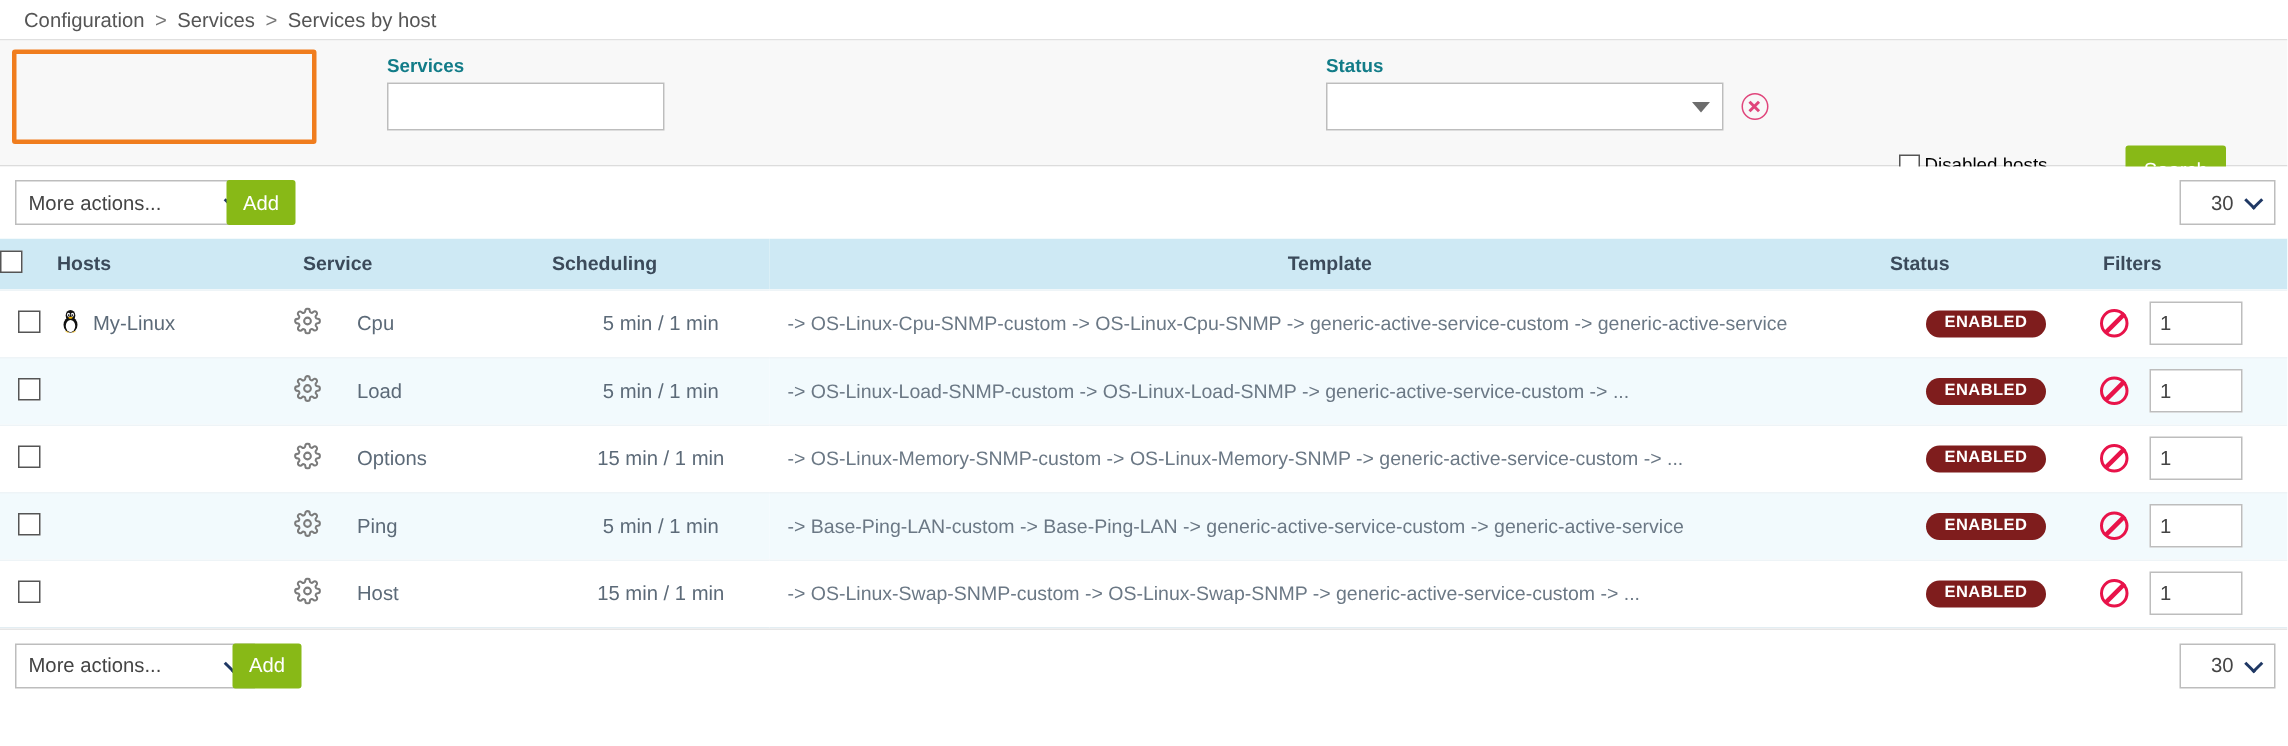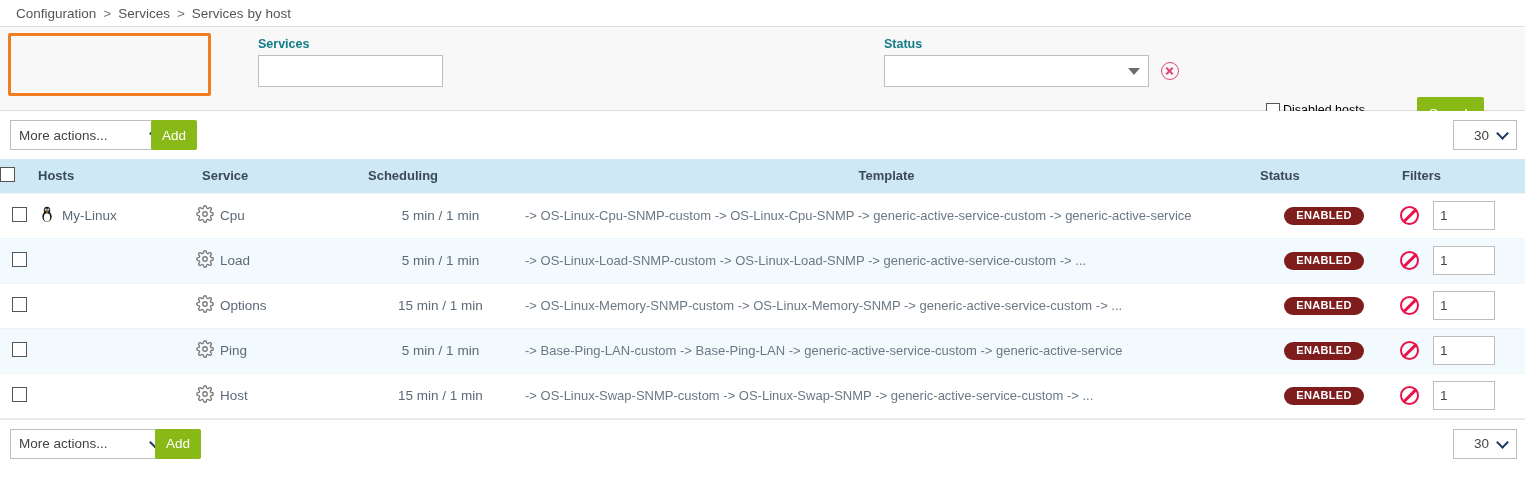--- a/index.html
+++ b/index.html
@@ -235,21 +235,21 @@
   .c-sched { width: 145px; text-align: center; }
   .c-tpl   { width: 747px; }
   .c-stat  { width: 128px; text-align: center; }
   .c-opt   { width: 137px; }
 
   .grid .cbx-cell { display: inline-block; width: 15px; height: 15px; border: 1.6px solid #555; background: #fff; }
   .hdr-pad { padding-left: 14px; }
   .hdr-pad-c { display:block; text-align:center; }
 
   .host-cell { display: flex; align-items: center; gap: 6px; color: #5c6a78; }
-  .svc-cell  { display: flex; align-items: center; gap: 6px; padding-left: 8px; }
+  .svc-cell  { display: flex; align-items: center; gap: 24px; padding-left: 8px; }
   .tpl-text  { display: block; padding-left: 12px; color: #6b7885; font-size: 13px; white-space: nowrap; overflow: hidden; text-overflow: ellipsis; }
 
   .badge {
     display: inline-block;
     background: #7f1d1d;
     color: #ffffff;
     font-size: 11px;
     font-weight: bold;
     letter-spacing: .3px;
     border-radius: 9px;

